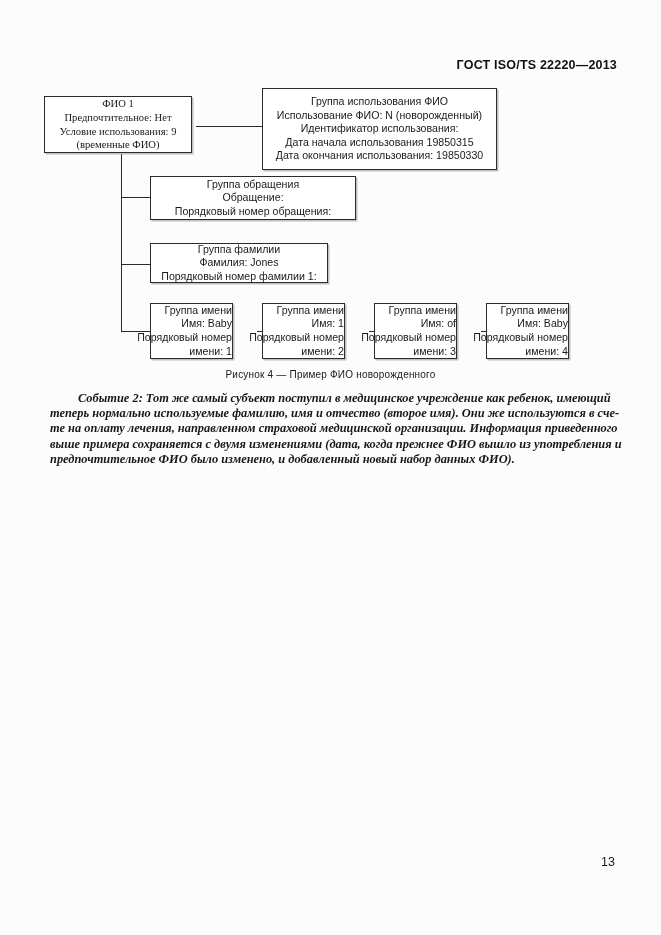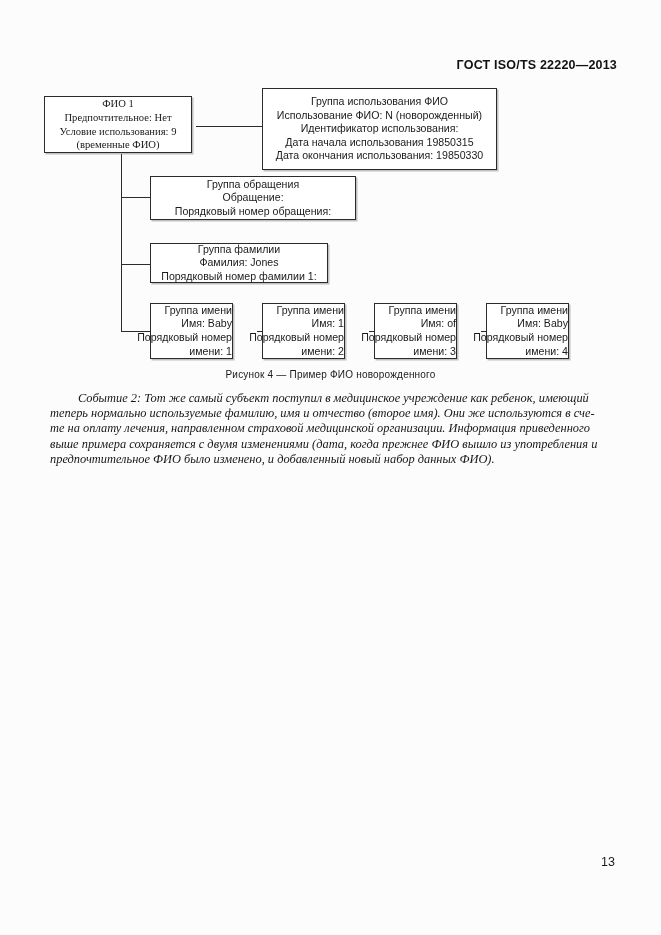--- a/index.html
+++ b/index.html
@@ -109,21 +109,21 @@
   }
 
   
   .body-text {
     position: absolute;
     left: 50px;
     top: 391px;
     width: 556px;
     font-family: "Liberation Serif", serif;
     font-style: italic;
-    font-weight: normal;
+    font-weight: bold;
     font-size: 12.4px;
     line-height: 15.2px;
     color: #171717;
     text-align: justify;
   }
   .body-text .para-line {
     display: block;
     white-space: nowrap;
   }
   .body-text .indent { padding-left: 28px; }

